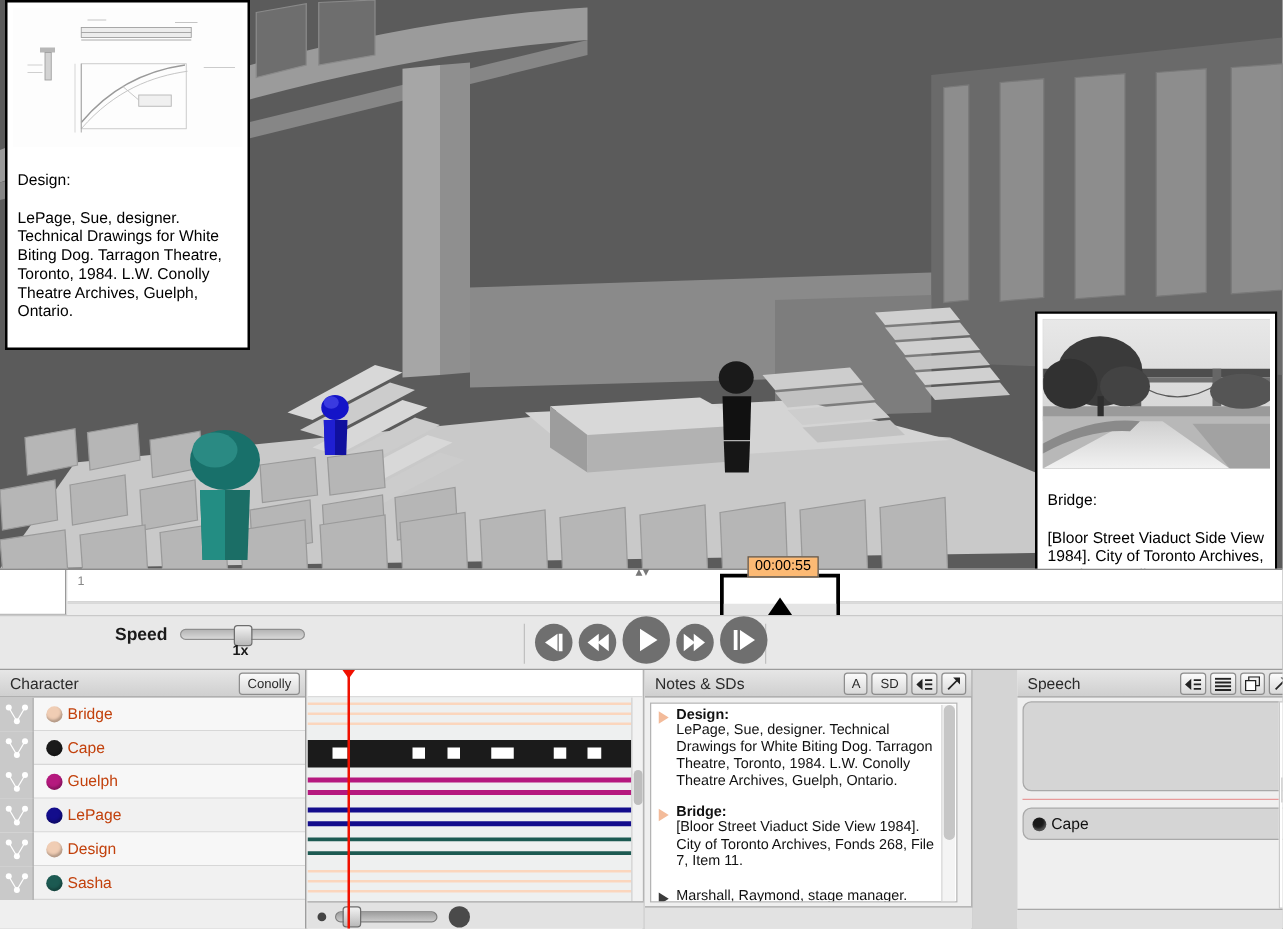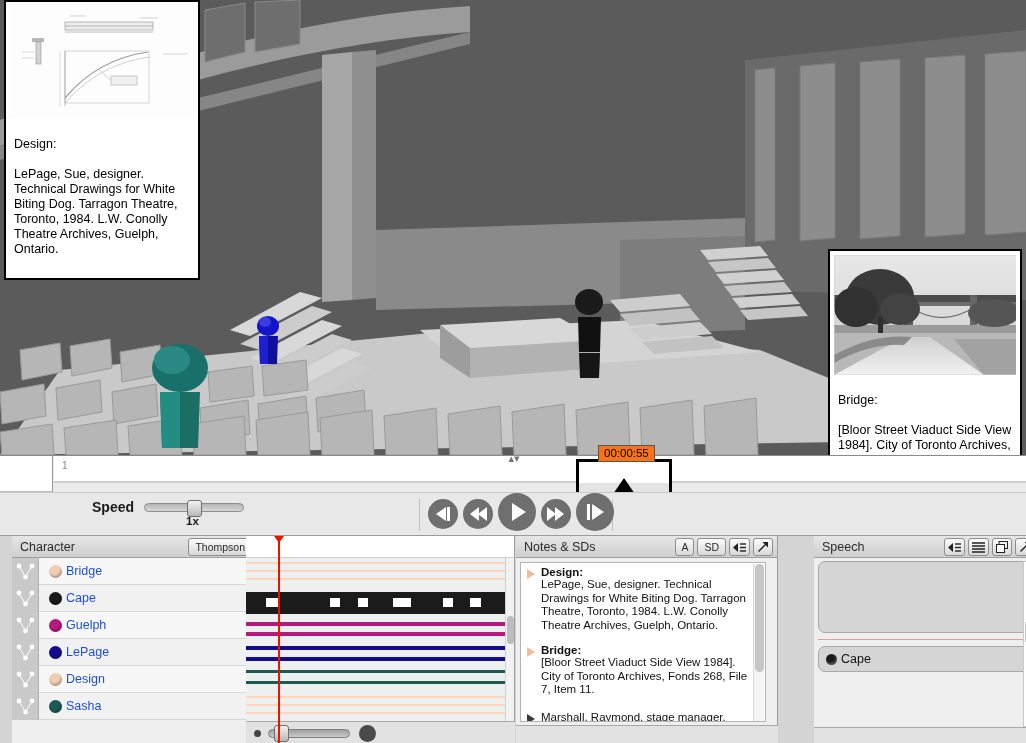--- a/index.html
+++ b/index.html
@@ -61,21 +61,21 @@
   }
   #timecode-box .shade {
     position:absolute; left:0; bottom:0; width:100%; height:11px; background:#e4e4e4;
   }
   #timecode-box .playhead-tri {
     position:absolute; left:50%; bottom:0; transform:translateX(-50%);
     width:0; height:0; border-left:11px solid transparent;
     border-right:11px solid transparent; border-bottom:16px solid #000;
   }
   #timecode-label {
-    position:absolute; left:598px; top:-11px; background:#f97316;
+    position:absolute; left:598px; top:-11px; background:#fdba74;
     border:1px solid #555; font-size:11.5px; padding:1px 5px 2px 5px;
     color:#000; white-space:nowrap; z-index:3;
   }
 
   
   #transport {
     position:absolute; left:0; top:492px; width:1026px; height:44px;
     background:#e8e8e8; border-top:1px solid #c9c9c9;
     border-bottom:1px solid #9b9b9b;
   }
@@ -122,36 +122,36 @@
   .hdr-btn {
     min-width:19px; height:18px; padding:0 3px;
     background: linear-gradient(#fbfbfb,#d9d9d9);
     border:1px solid #8d8d8d; border-radius:3px;
     font-size:10.5px; color:#2a2a2a; display:flex;
     align-items:center; justify-content:center; line-height:1;
   }
   .hdr-btn.wide { padding:0 6px; }
 
   
-  #char-panel { left:12px; width:245px; border-right:1px solid #9e9e9e; }
+  #char-panel { left:0; width:245px; border-right:1px solid #9e9e9e; }
   #char-list { height:162px; background:#fbfbfb; overflow:hidden; }
   .char-row {
     height:27px; display:flex; align-items:center;
     border-bottom:1px solid #d7d7d7; background:#f7f7f7;
   }
   .char-row:nth-child(even) { background:#f1f1f1; }
   .char-handle {
     width:27px; height:27px; background:#c9c9c9;
     border-right:1px solid #b0b0b0; position:relative; flex:none;
   }
   .char-swatch {
     width:13px; height:13px; border-radius:50%; margin-left:10px; flex:none;
     box-shadow: inset -1px -2px 2px rgba(0,0,0,.25);
   }
-  .char-name { font-size:12.5px; color:#1d4ed8; margin-left:4px; }
+  .char-name { font-size:12.5px; color:#c2410c; margin-left:4px; }
   #char-footer {
     position:absolute; left:0; bottom:0; width:245px; height:22px;
     background:#e2e2e2; border-top:1px solid #a8a8a8;
   }
   #char-count { position:absolute; left:6px; top:4px; font-size:12px; color:#1a1a1a; }
   #char-footer .fbtns { position:absolute; right:6px; top:3px; display:flex; gap:4px; }
   .fbtn {
     width:16px; height:16px; background: linear-gradient(#fcfcfc,#dcdcdc);
     border:1px solid #8d8d8d; border-radius:2px; font-size:12px; color:#333;
     display:flex; align-items:center; justify-content:center; line-height:1;
@@ -497,21 +497,21 @@
       </div>
     </div>
   </div>
 
   <div id="panels">
 
     <div class="panel" id="char-panel">
       <div class="panel-head">
         <span class="panel-title">Character</span>
         <div class="hdr-btns">
-          <div class="hdr-btn wide">Thompson</div>
+          <div class="hdr-btn wide">Conolly</div>
         </div>
       </div>
       <div id="char-list">
         <div class="char-row">
           <div class="char-handle">
             <svg width="27" height="27" viewBox="0 0 27 27">
                 <g fill="#fff">
                   <circle cx="7" cy="8" r="2.4"></circle>
                   <circle cx="20" cy="8" r="2.4"></circle>
                   <circle cx="13.5" cy="19" r="2.4"></circle>

